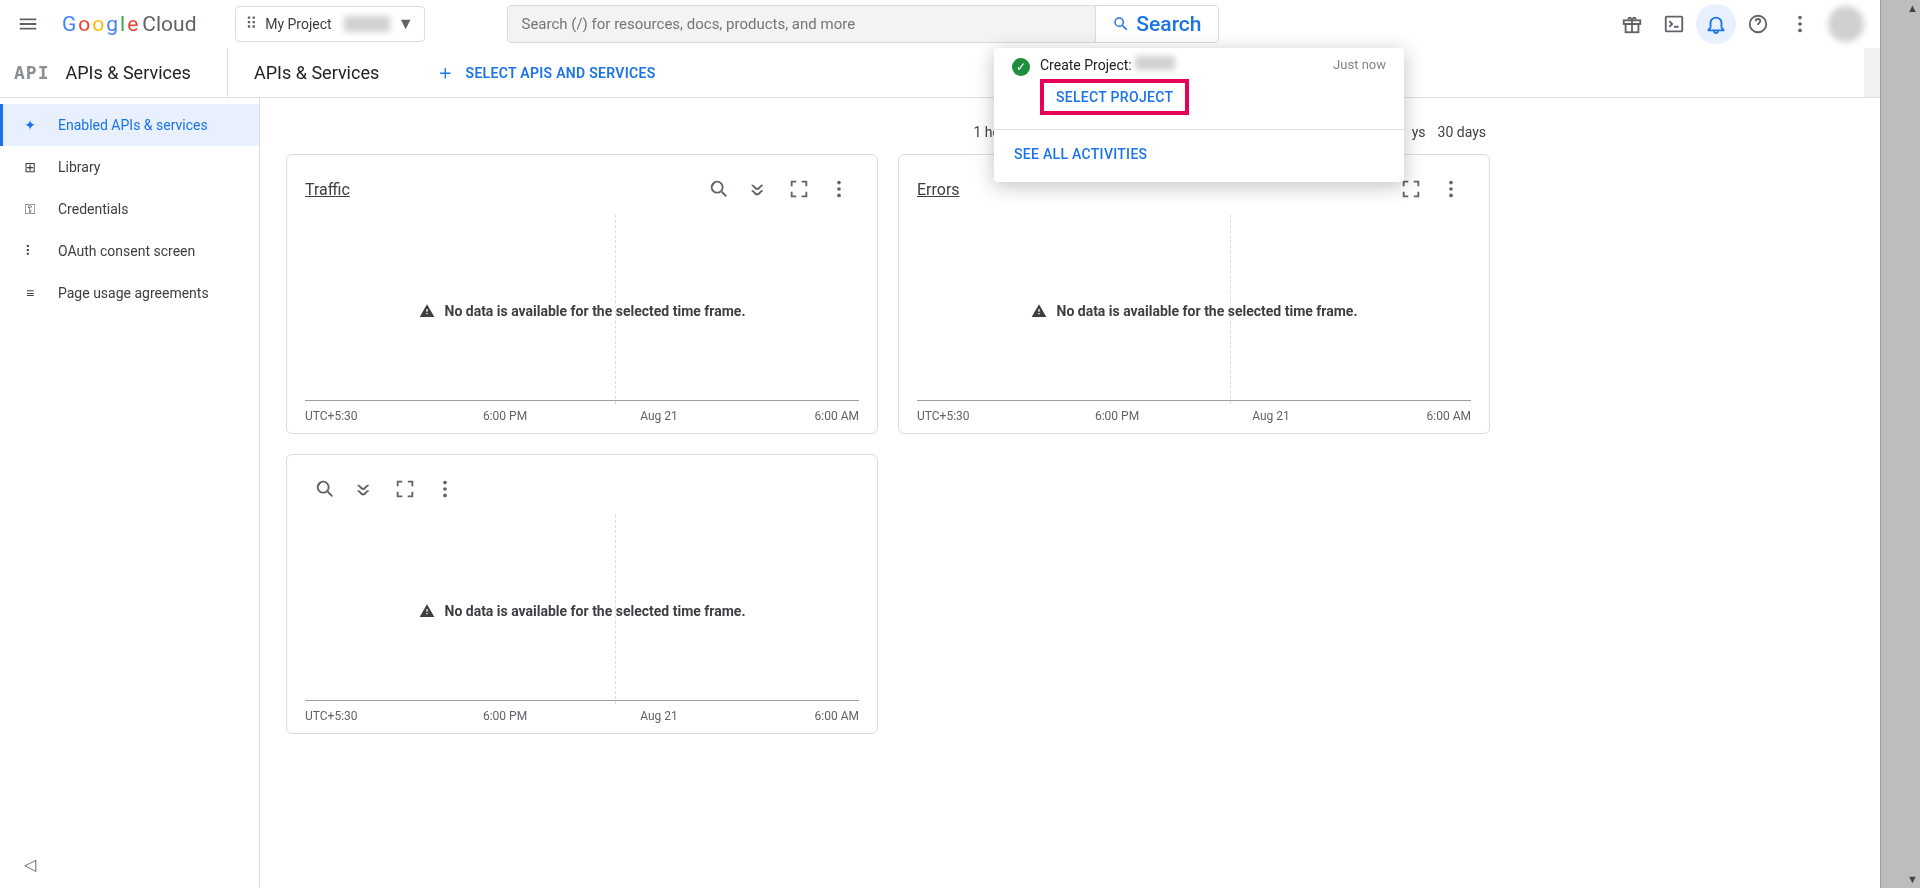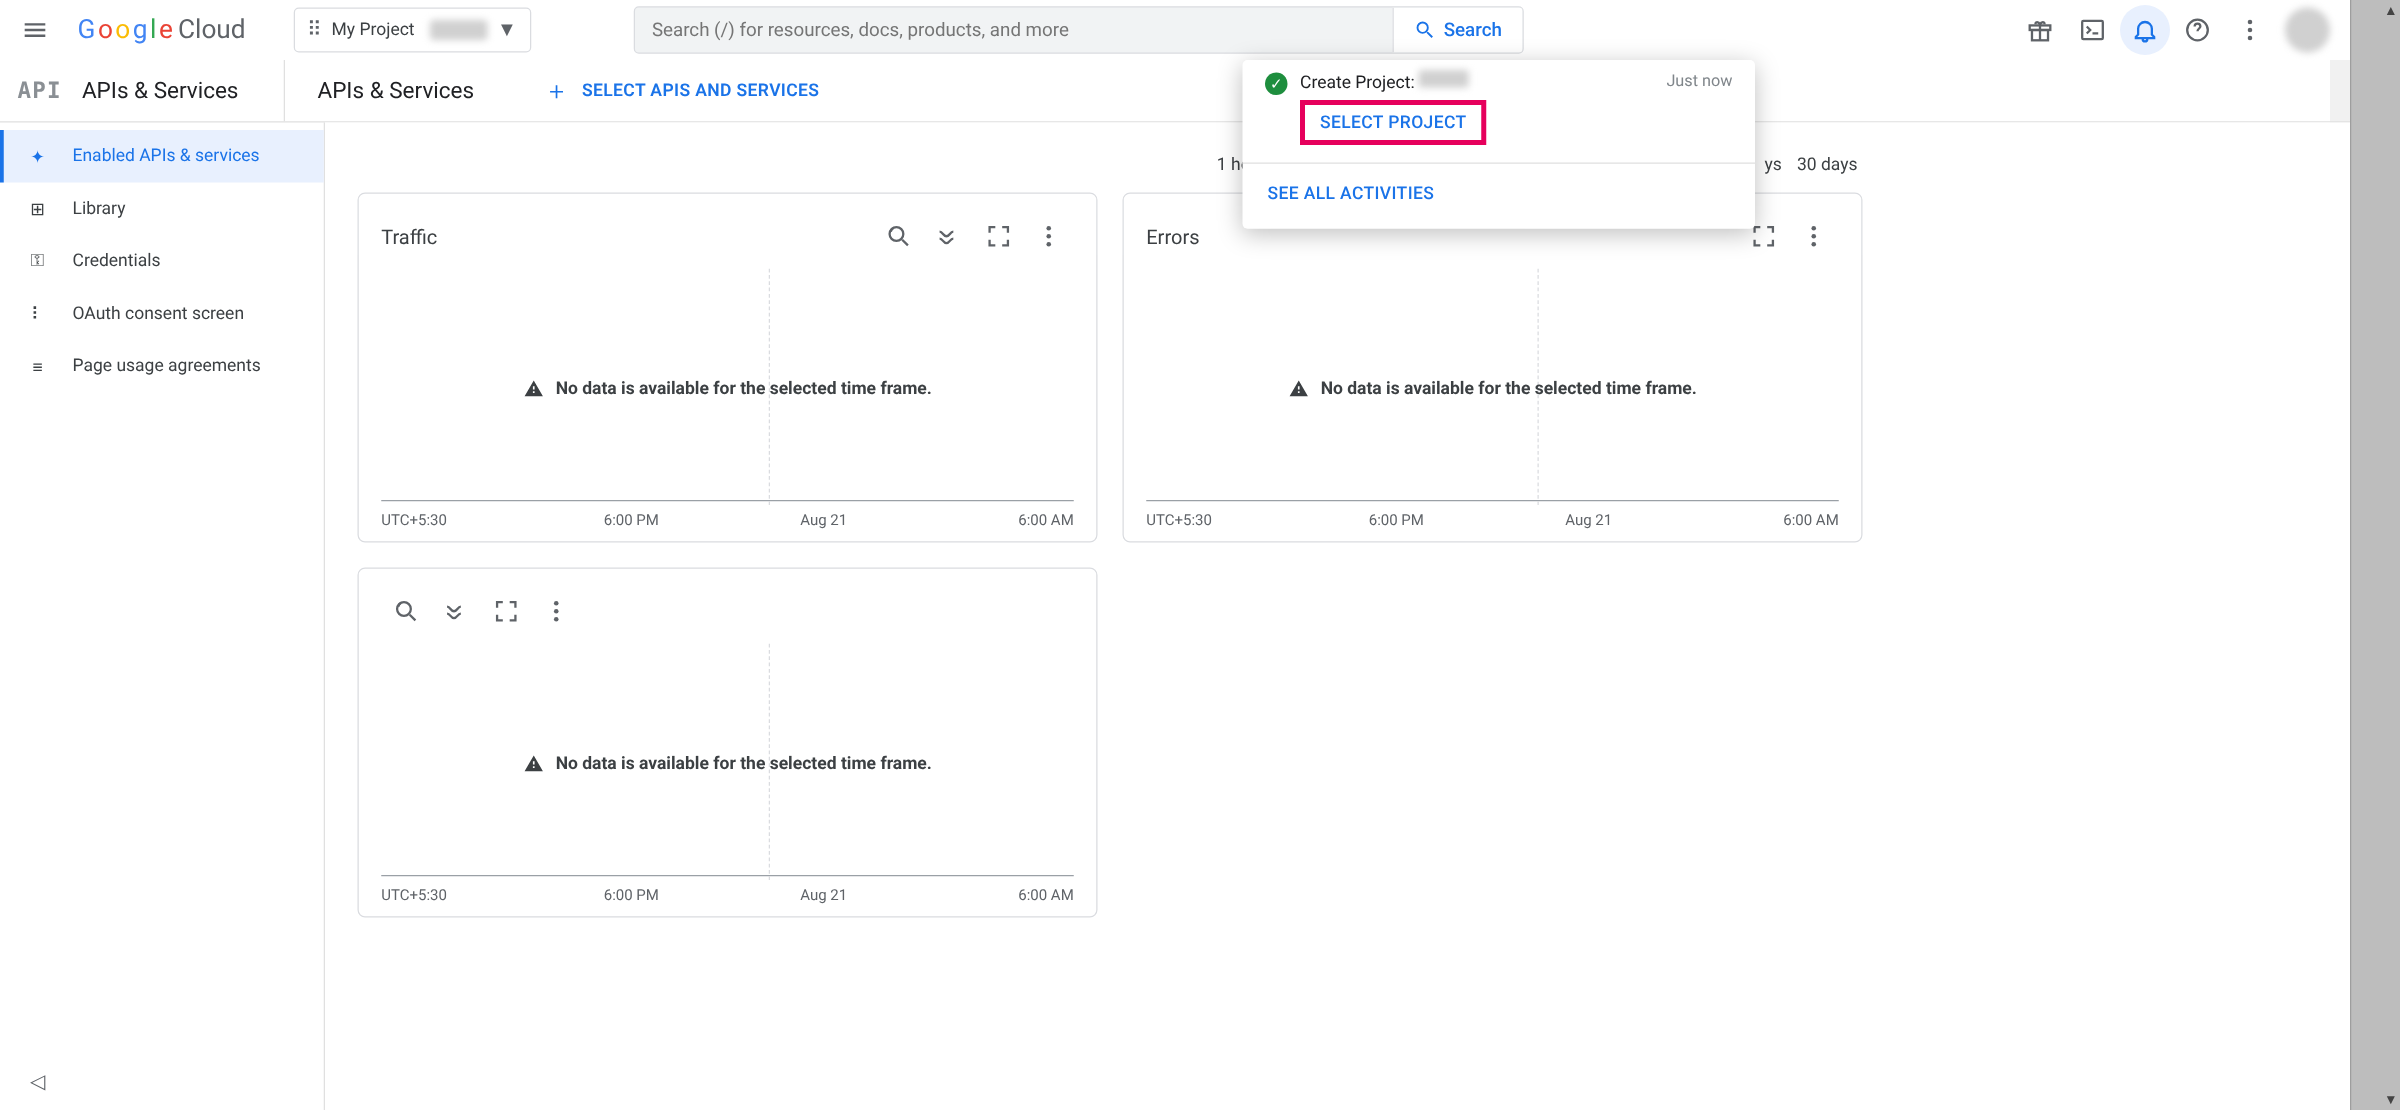--- a/index.html
+++ b/index.html
@@ -16,21 +16,21 @@
   .logo { display:flex; align-items:center; gap:2px; font-size:21px; padding:0 6px; }
   .logo .g1{color:#4285F4;} .logo .g2{color:#EA4335;} .logo .g3{color:#FBBC05;} .logo .g4{color:#4285F4;} .logo .g5{color:#34A853;} .logo .g6{color:#EA4335;}
   .logo .cloud{ color:#5f6368; font-weight:400; margin-left:2px;}
   .project-picker { display:flex; align-items:center; height:36px; border:1px solid #dadce0; border-radius:4px; padding:0 10px; gap:8px; cursor:pointer; min-width:190px; margin-left:24px;}
   .project-picker .dots { color:#5f6368; font-size:16px; }
   .project-picker .label { font-size:14px; color:#3c4043; flex:1;}
   .project-picker .blur { width:46px; height:16px; background:#d0d0d0; filter:blur(3px); border-radius:3px; margin-left:2px;}
   .caret { color:#5f6368; }
   .searchbar { display:flex; align-items:center; margin-left:74px; height:38px; border:1px solid #dadce0; border-radius:4px; background:#f1f3f4; overflow:hidden; width:712px;}
   .searchbar input { flex:1; border:none; background:transparent; padding:0 14px; font-size:15px; color:#5f6368; outline:none;}
-  .searchbar .search-btn { display:flex; align-items:center; gap:6px; padding:0 16px; height:100%; background:#fff; color:#1a73e8; font-weight:500; font-size:15px; border-left:1px solid #dadce0; cursor:pointer;}
+  .searchbar .search-btn { display:flex; align-items:center; gap:6px; padding:0 16px; height:100%; background:#fff; color:#1a73e8; font-weight:500; font-size:21px; border-left:1px solid #dadce0; cursor:pointer;}
   .topbar-right { margin-left:auto; display:flex; align-items:center; gap:2px; padding-right:48px;}
   .avatar { width:36px; height:36px; border-radius:50%; background:#d0d0d0; filter:blur(3px); margin-left:6px;}
 
   
   .subheader { height:50px; border-bottom:1px solid #e0e0e0; display:flex; align-items:center; position:relative; padding-right:40px;}
   .sub-left { width:228px; display:flex; align-items:center; padding-left:14px; gap:16px; height:100%; border-right:1px solid #e0e0e0;}
   .api-logo { font-family:monospace; font-weight:700; color:#8a8f94; font-size:18px; letter-spacing:1px;}
   .sub-title-left { font-size:18px; color:#202124; }
   .sub-main { display:flex; align-items:center; gap:56px; padding-left:26px;}
   .sub-title-main { font-size:18px; color:#202124; }
@@ -48,21 +48,21 @@
   .collapse-handle{ position:absolute; left:24px; bottom:14px; color:#5f6368; font-size:16px;}
 
   .content { flex:1; padding:12px 26px 0 26px; overflow:auto; background:#fff; position:relative;}
   .content-inner{ width:1204px; }
   .time-range { display:flex; justify-content:flex-end; gap:12px; font-size:14px; color:#3c4043; height:44px; align-items:center; padding-right:4px;}
   .time-range span{ cursor:pointer; }
 
   .cards-grid { display:grid; grid-template-columns: 1fr 1fr; gap:20px; }
   .card { border:1px solid #dadce0; border-radius:6px; background:#fff; height:280px; padding:14px 8px 10px 8px; display:flex; flex-direction:column;}
   .card-head { display:flex; align-items:center; padding:0 10px 6px 10px;}
-  .card-title { font-size:16px; color:#3c4043; flex:1;}
+  .card-title { font-size:16px; color:#3c4043; flex:1;text-decoration:underline;}
   .card-actions { display:flex; gap:0;}
   .card-actions .icon-btn{ width:40px; height:40px;}
   .chart-area { flex:1; position:relative; margin:6px 10px 2px 10px; border-bottom:1px solid #9aa0a6;font-weight:bold;}
   .chart-area .midline{ position:absolute; left:56%; top:-6px; bottom:-4px; border-left:1px dashed #dadce0;}
   .chart-area .midline.r{ left:56.5%; }
   .no-data { position:absolute; left:0; right:0; top:50%; transform:translateY(-50%); display:flex; align-items:center; justify-content:center; gap:10px; font-size:14px; color:#3c4043;}
   .no-data svg{ width:16px; height:16px;}
   .x-axis { display:flex; justify-content:space-between; font-size:12px; color:#5f6368; padding:6px 10px 0 10px;}
   .x-axis span { flex:1; text-align:center; }
   .x-axis span:first-child{ text-align:left; flex:.8;}

